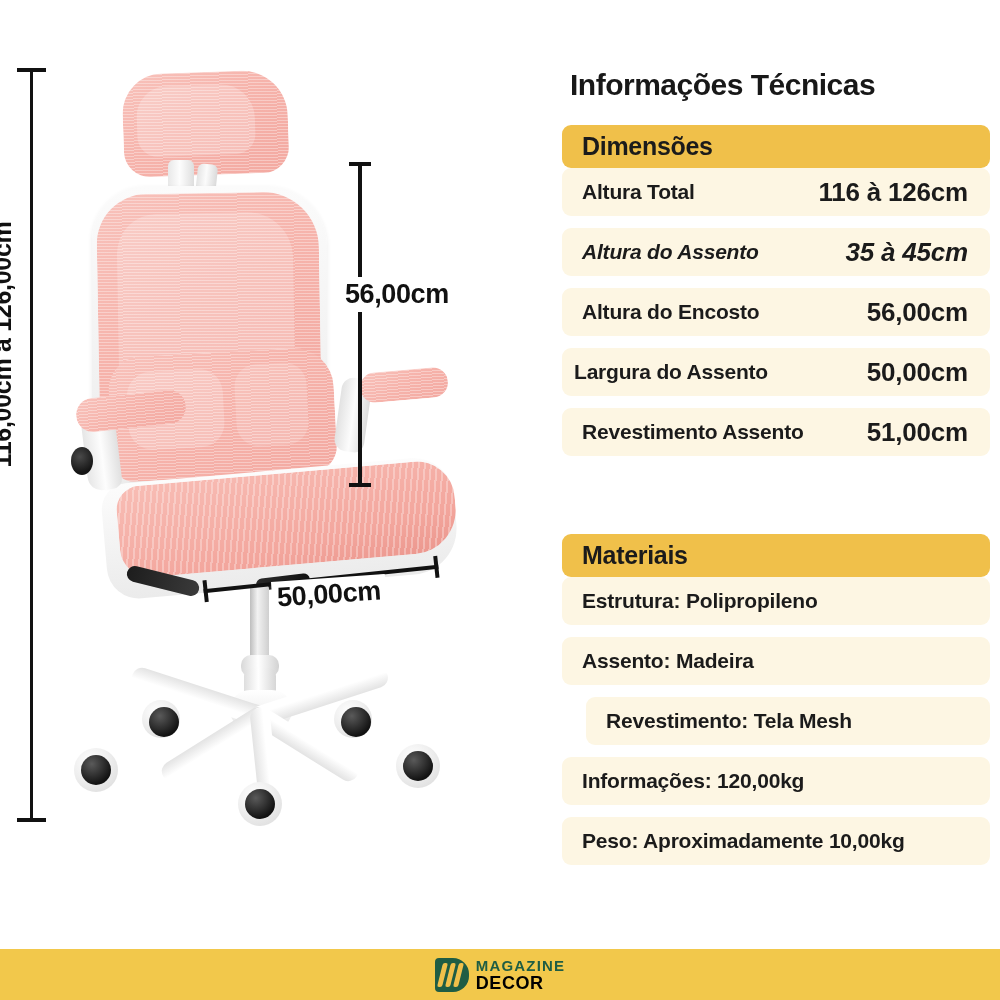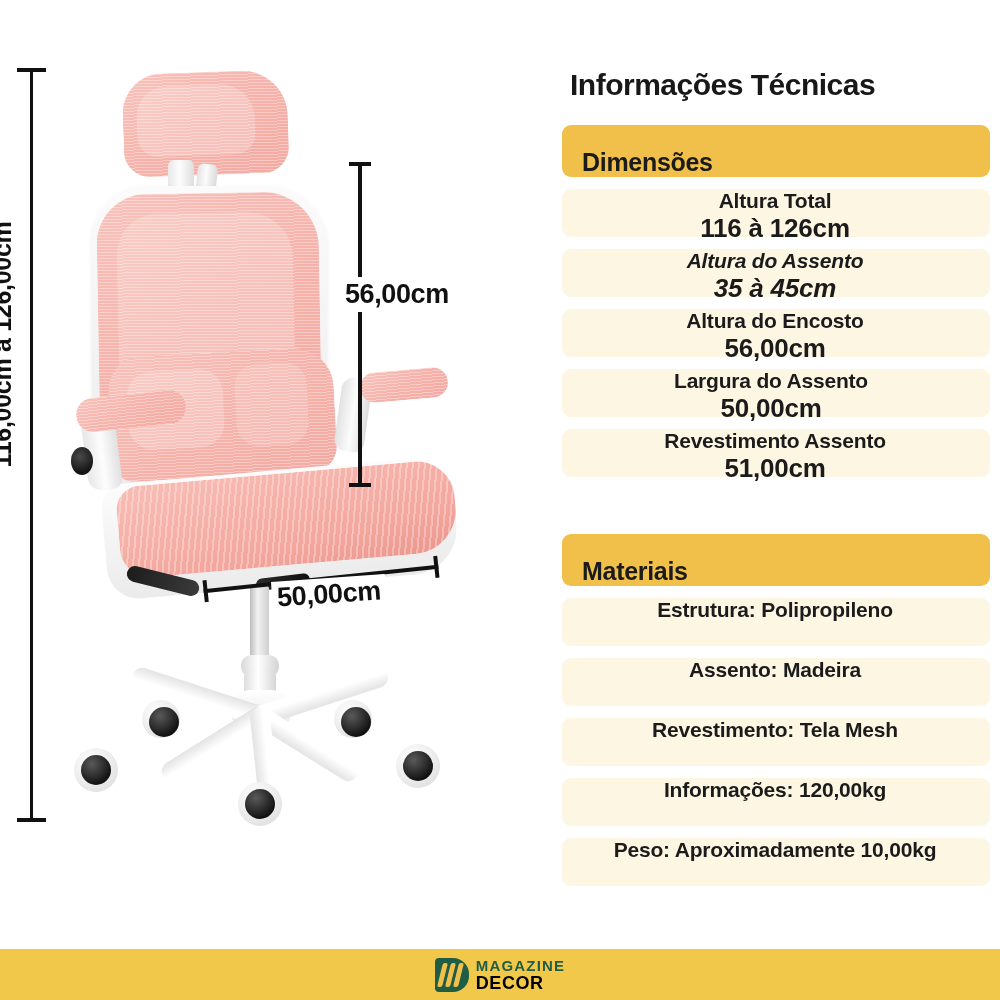--- a/index.html
+++ b/index.html
@@ -369,43 +369,41 @@
     letter-spacing: -0.5px;
     color: #181818;
     white-space: nowrap;
   }
 
   .section { position: absolute; left: 10px; width: 428px; }
   .section-dimensoes { top: 125px; }
   .section-materiais { top: 534px; }
 
   .section-header {
-    height: 52px;
+    height: 43px;
     border-radius: 9px;
     display: flex;
-    align-items: flex-end;
+    align-items: center;
     padding-left: 20px;
-    margin-bottom: 12px;
   }
   .section-header-text {
     font-size: 25px;
     font-weight: 700;
     letter-spacing: -0.3px;
     color: #1b1b1b;
   }
 
   .spec-row {
     height: 48px;
     border-radius: 9px;
     margin-bottom: 12px;
     display: flex;
     align-items: center;
     justify-content: space-between;
     padding: 0 22px 0 20px;
-    flex-direction: column;
   }
   .spec-label {
     font-size: 21px;
     font-weight: 700;
     letter-spacing: -0.2px;
     color: #1b1b1b;
     white-space: nowrap;
   }
   .spec-value {
     font-size: 26px;
@@ -561,21 +559,21 @@
       <div class="section-header" style="background: rgb(240, 192, 74);">
         <span class="section-header-text">Materiais</span>
       </div>
 
       <div class="spec-row material-row" style="background: rgb(253, 246, 227);">
         <span class="spec-label">Estrutura: Polipropileno</span>
       </div>
       <div class="spec-row material-row" style="background: rgb(253, 246, 227);">
         <span class="spec-label">Assento: Madeira</span>
       </div>
-      <div class="spec-row material-row" style="background: rgb(253, 246, 227);">
+      <div class="spec-row material-row" style="background: rgb(253, 246, 227); margin-left: 24px;">
         <span class="spec-label">Revestimento: Tela Mesh</span>
       </div>
       <div class="spec-row material-row" style="background: rgb(253, 246, 227);">
         <span class="spec-label">Informações: 120,00kg</span>
       </div>
       <div class="spec-row material-row" style="background: rgb(253, 246, 227);">
         <span class="spec-label">Peso: Aproximadamente 10,00kg</span>
       </div>
     </div>
   </div>

